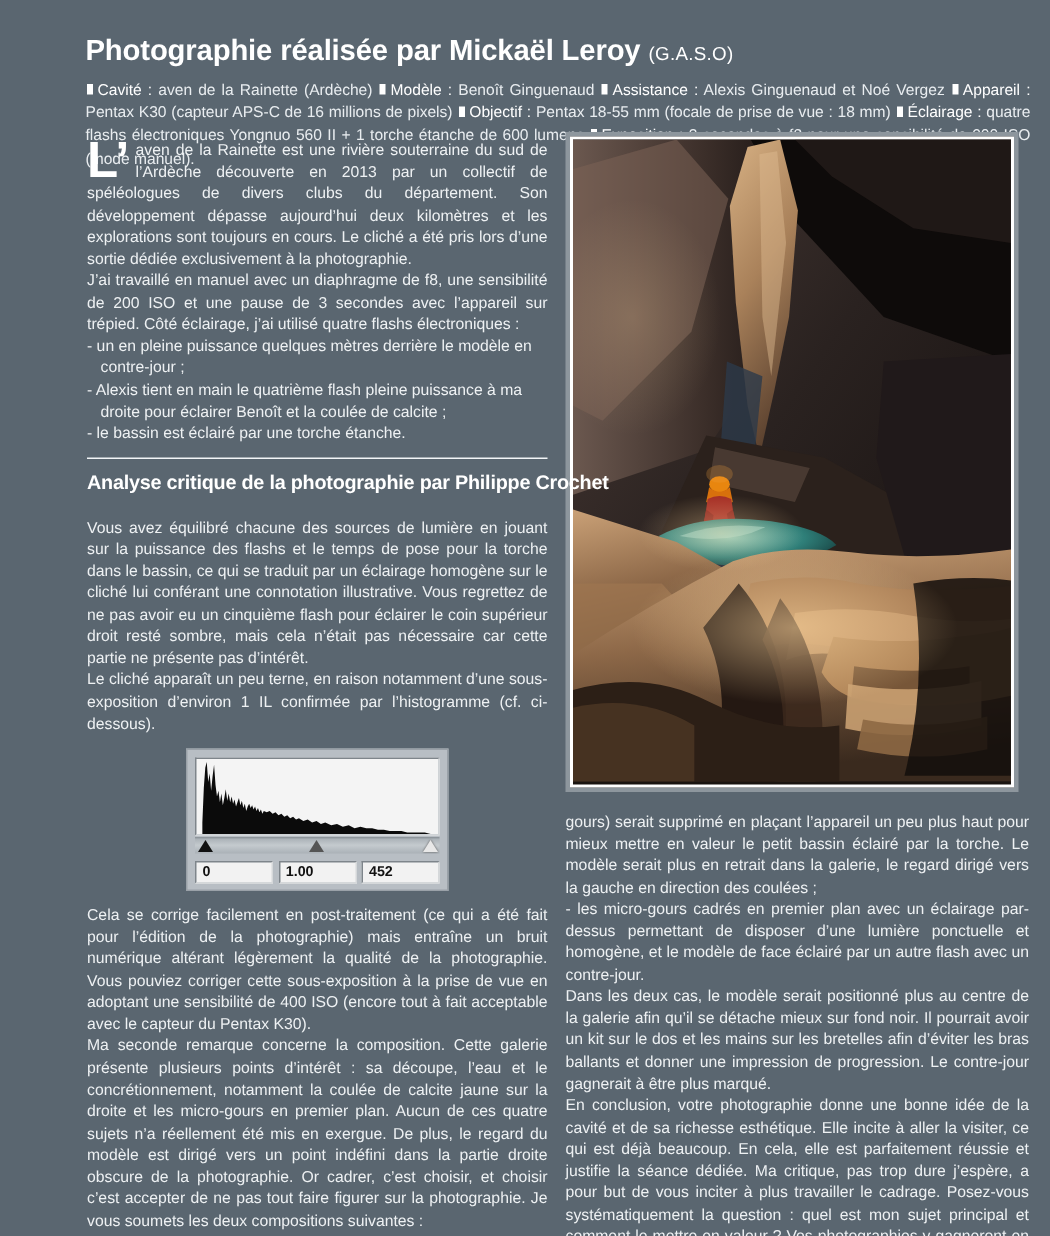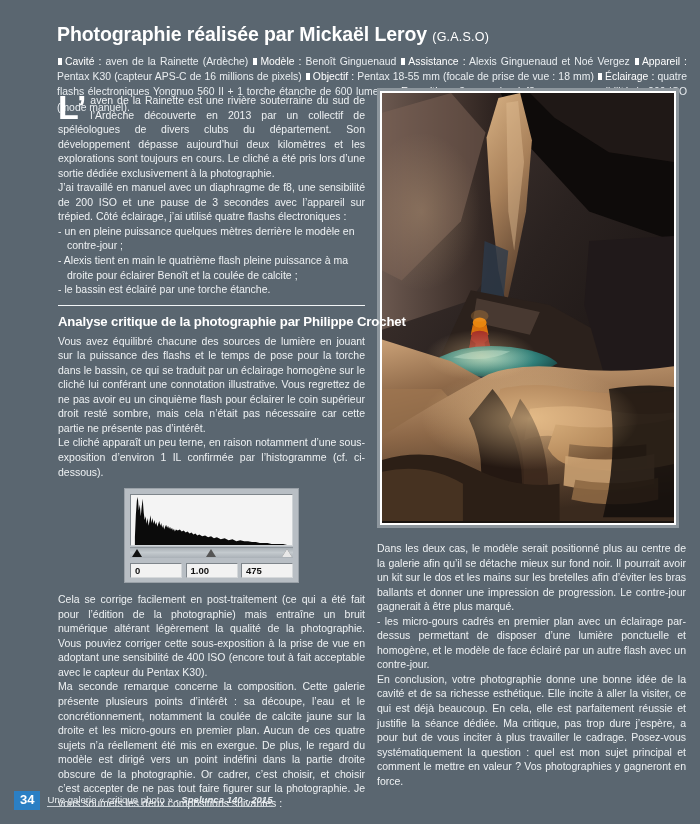--- a/index.html
+++ b/index.html
@@ -93,21 +93,21 @@
     height: 1px;
     background: #f2f5f7;
     width: 307px;
     margin: 8px 0 7px 0;
   }
   .subhead {
     font-size: 13.2px;
     font-weight: 700;
     color: #ffffff;
     line-height: 17px;
-    margin-bottom: 4px;
+    margin-bottom: 15px;
     white-space: nowrap;
     letter-spacing: -0.15px;
   }
 
   
   .photo-frame {
     position: absolute;
     left: 377px; top: 88px;
     width: 302px; height: 440px;
     background: #8d969d;
@@ -327,35 +327,30 @@
         </svg>
       </div>
       <div class="hist-slider">
         <div class="tri" style="left:2px"></div>
         <div class="tri mid" style="left:76px"></div>
         <div class="tri hi" style="left:152px"></div>
       </div>
       <div class="hist-fields">
         <div class="hfield">0</div>
         <div class="hfield">1.00</div>
-        <div class="hfield">475</div>
+        <div class="hfield">452</div>
       </div>
     </div>
 
     <p class="body">Cela se corrige facilement en post-traitement (ce qui a été fait pour l’édition de la photographie) mais entraîne un bruit numérique altérant légèrement la qualité de la photographie. Vous pouviez corriger cette sous-exposition à la prise de vue en adoptant une sensibilité de 400 ISO (encore tout à fait acceptable avec le capteur du Pentax K30).</p>
     <p class="body">Ma seconde remarque concerne la composition. Cette galerie présente plusieurs points d’intérêt : sa découpe, l’eau et le concrétionnement, notamment la coulée de calcite jaune sur la droite et les micro-gours en premier plan. Aucun de ces quatre sujets n’a réellement été mis en exergue. De plus, le regard du modèle est dirigé vers un point indéfini dans la partie droite obscure de la photographie. Or cadrer, c’est choisir, et choisir c’est accepter de ne pas tout faire figurer sur la photographie. Je vous soumets les deux compositions suivantes :</p>
 
   </div>
 
   <div class="col-right-text">
+    <p class="body">gours) serait supprimé en plaçant l’appareil un peu plus haut pour mieux mettre en valeur le petit bassin éclairé par la torche. Le modèle serait plus en retrait dans la galerie, le regard dirigé vers la gauche en direction des coulées ;</p>
+    <p class="body">- les micro-gours cadrés en premier plan avec un éclairage par-dessus permettant de disposer d’une lumière ponctuelle et homogène, et le modèle de face éclairé par un autre flash avec un contre-jour.</p>
     <p class="body">Dans les deux cas, le modèle serait positionné plus au centre de la galerie afin qu’il se détache mieux sur fond noir. Il pourrait avoir un kit sur le dos et les mains sur les bretelles afin d’éviter les bras ballants et donner une impression de progression. Le contre-jour gagnerait à être plus marqué.</p>
-    <p class="body">- les micro-gours cadrés en premier plan avec un éclairage par-dessus permettant de disposer d’une lumière ponctuelle et homogène, et le modèle de face éclairé par un autre flash avec un contre-jour.</p>
     <p class="body">En conclusion, votre photographie donne une bonne idée de la cavité et de sa richesse esthétique. Elle incite à aller la visiter, ce qui est déjà beaucoup. En cela, elle est parfaitement réussie et justifie la séance dédiée. Ma critique, pas trop dure j’espère, a pour but de vous inciter à plus travailler le cadrage. Posez-vous systématiquement la question : quel est mon sujet principal et comment le mettre en valeur ? Vos photographies y gagneront en force.</p>
   </div>
 
-  <div class="footer">
-    <div class="pagenum">34</div>
-    <div class="footnote">
-      <span>Une galerie « critique photo » - </span><i>Spelunca 140 - 2015</i>
-    </div>
-  </div>
 
 </div>
 
 </body></html>

